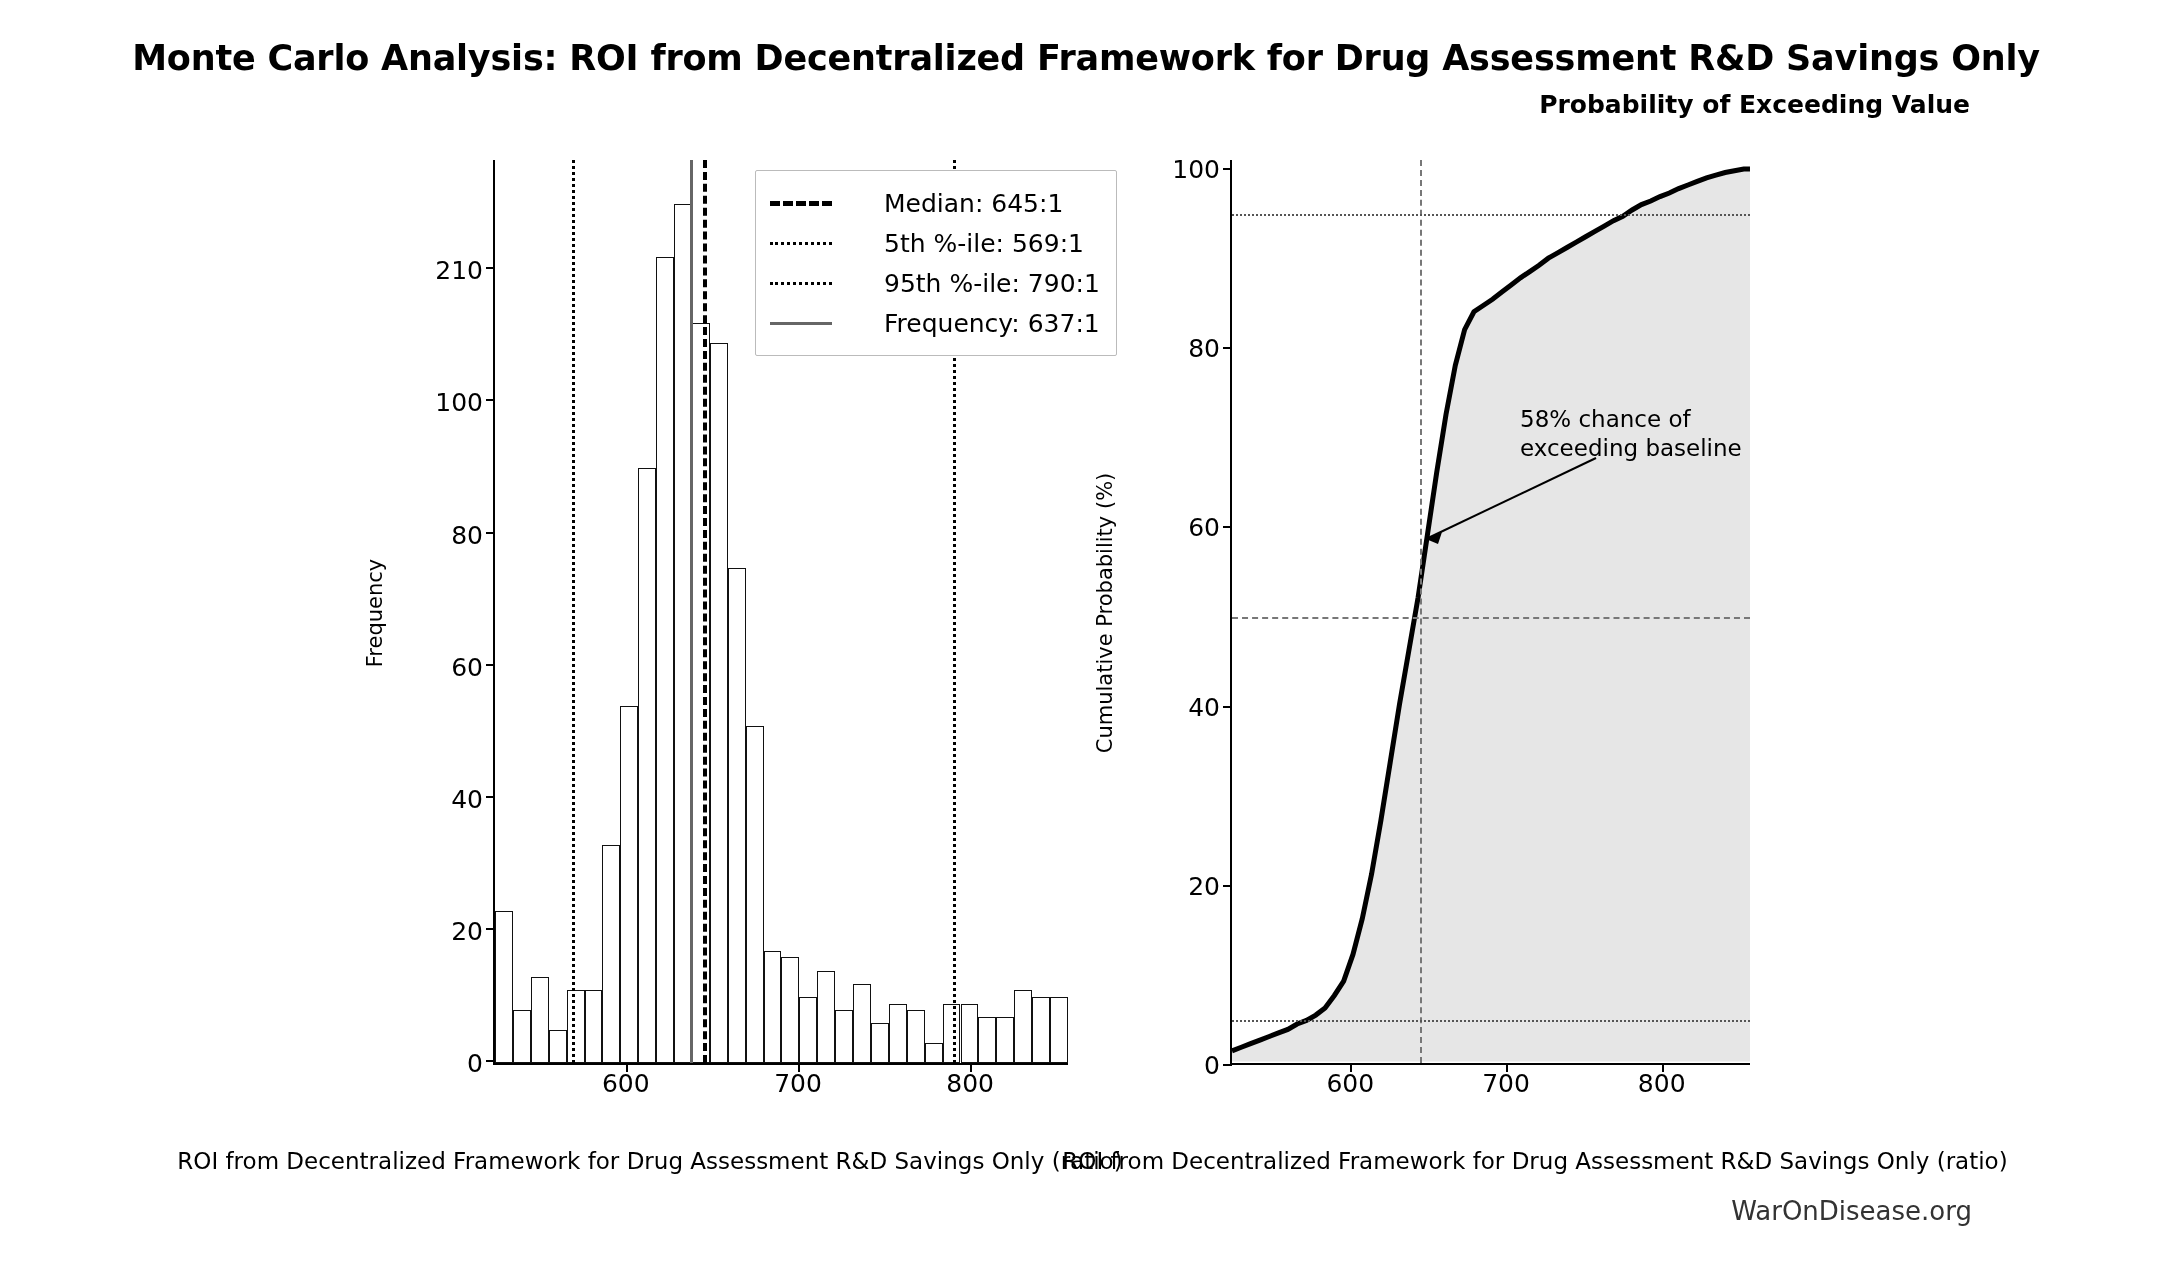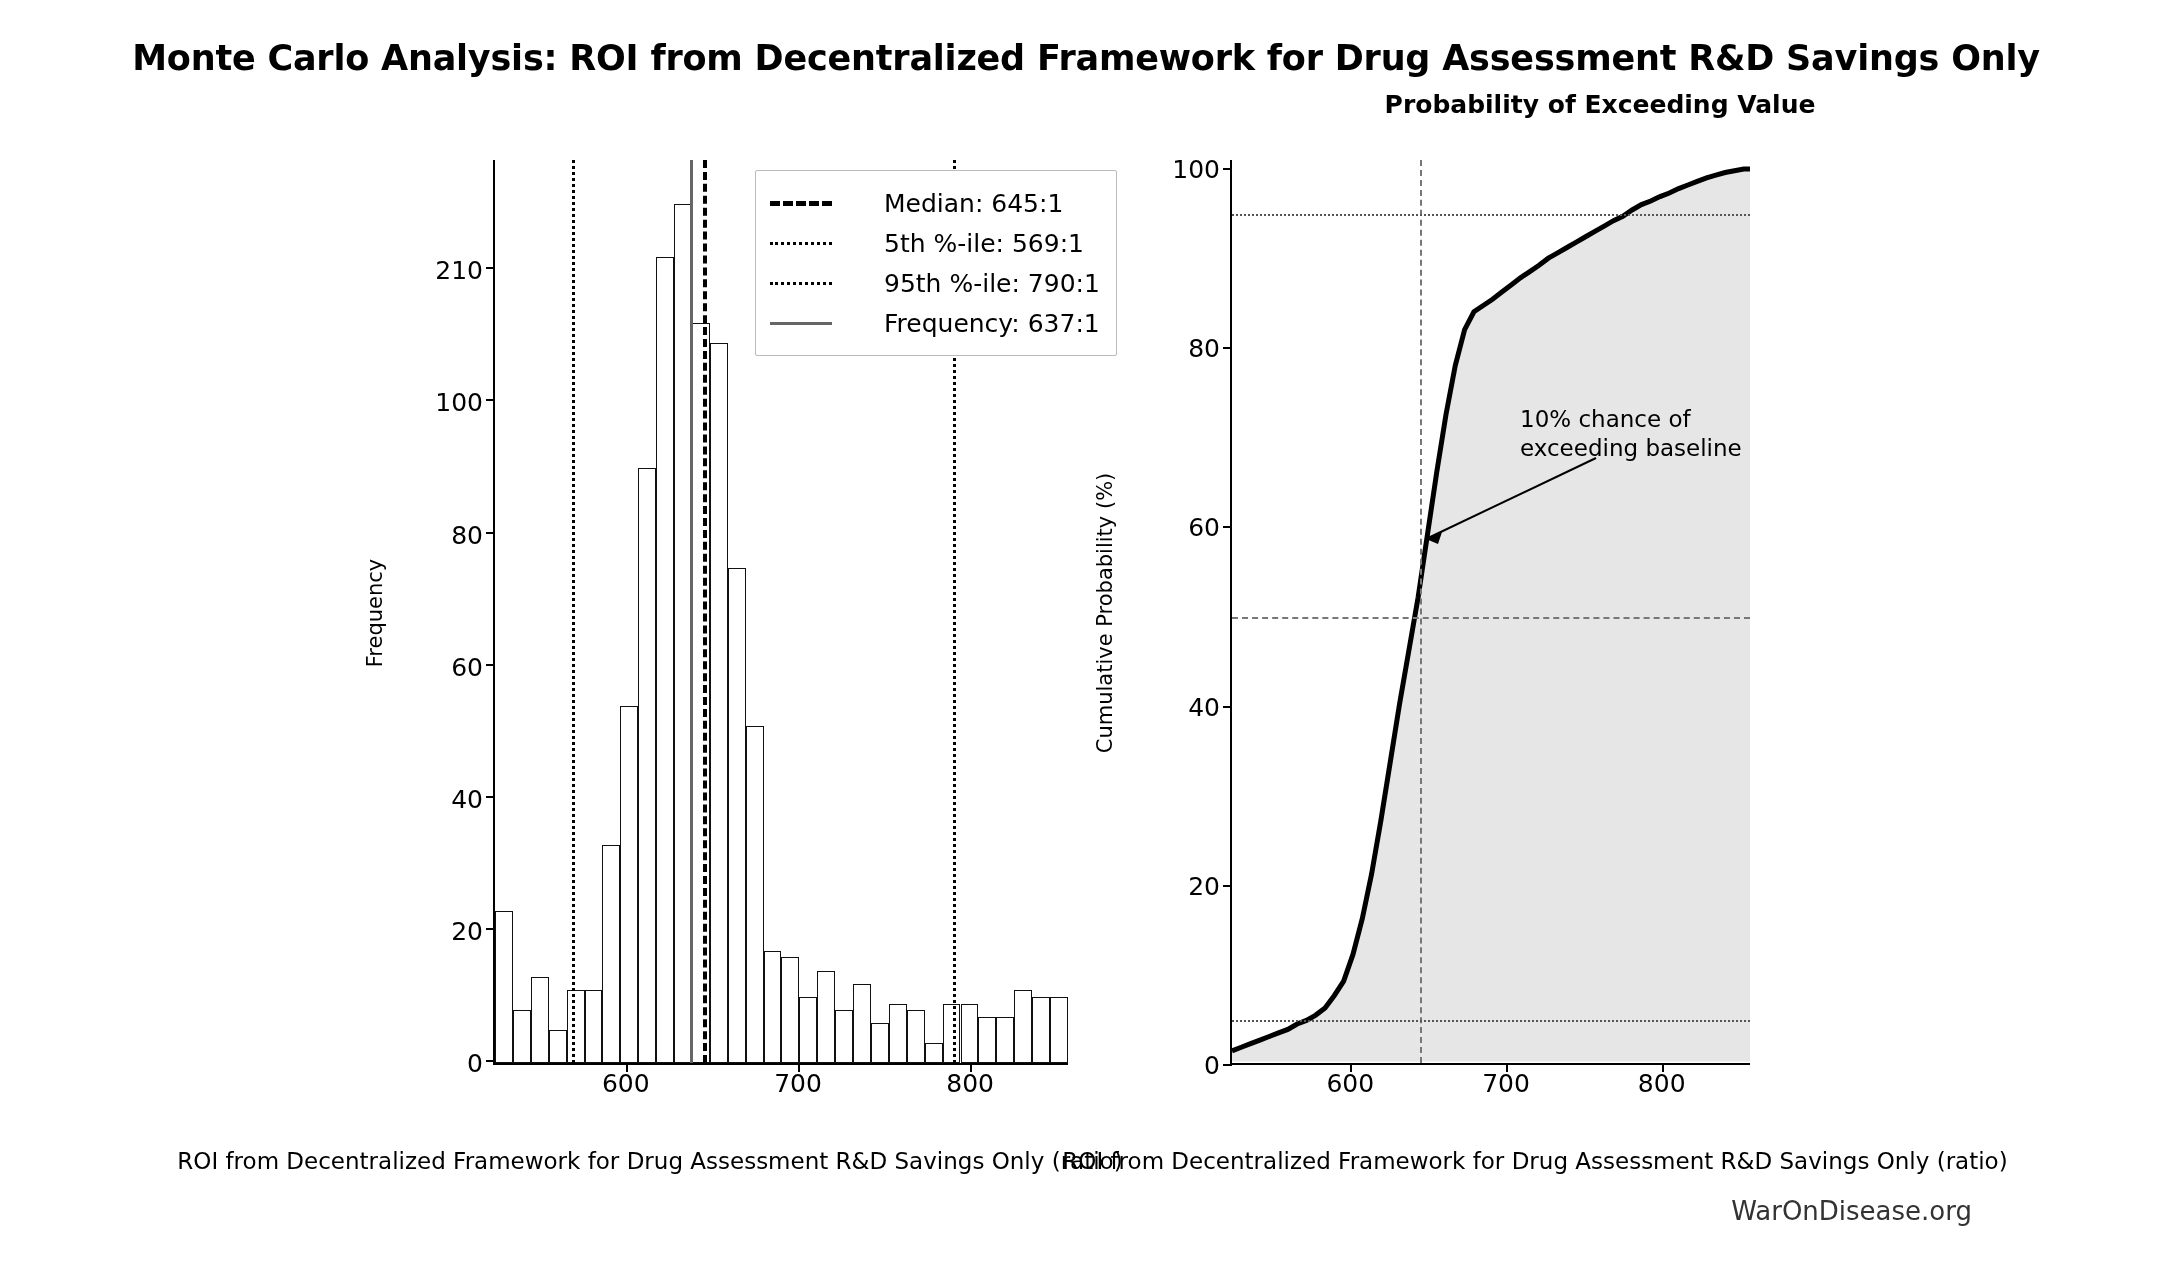--- a/index.html
+++ b/index.html
@@ -30,21 +30,21 @@
   }
   .panel-title {
     position: absolute;
     font-size: 25px;
     font-weight: bold;
     color: #000;
     text-align: center;
     white-space: nowrap;
   }
   #title-left { top: 90px; left: 300px; width: 800px; }
-  #title-right { top: 90px; left: 1200px; width: 800px; }
+  #title-right { top: 90px; left: 1170px; width: 800px; text-align: right; }
 
   
   .axes {
     position: absolute;
     background: #ffffff;
     border-left: 2px solid #000;
     border-bottom: 2px solid #000;
   }
   .plot-inner { position: absolute; inset: 0; overflow: visible; }
 
@@ -275,21 +275,21 @@
       <div class="tick-label-x" style="left: 118.323px;">600</div>
       <div class="tick-x-mark" style="left: 118.323px;"></div>
       <div class="tick-label-x" style="left: 274.012px;">700</div>
       <div class="tick-x-mark" style="left: 274.012px;"></div>
       <div class="tick-label-x" style="left: 429.701px;">800</div>
       <div class="tick-x-mark" style="left: 429.701px;"></div>
     </div>
   <div class="axis-label-y" id="ylab-right" style="left: 1105px; top: 612.5px; transform: translate(-50%, -50%) rotate(-90deg);">Cumulative Probability (%)</div>
   <div class="axis-label-x" id="xlab-right" style="left:900px; top:1148px; width:1270px; text-align:center;">ROI from Decentralized Framework for Drug Assessment R&amp;D Savings Only (ratio)</div>
 
-  <div class="annot" id="cdf-annot" style="left:1520px; top:405px;">10% chance of
+  <div class="annot" id="cdf-annot" style="left:1520px; top:405px;">58% chance of
 exceeding baseline</div>
   <svg id="annot-arrow" style="position:absolute; left:1400px; top:420px; width:260px; height:140px; overflow:visible;">
     <line x1="196" y1="38" x2="26" y2="119" stroke="#000" stroke-width="2"></line>
     <polygon points="26,119 42,112 38,124" fill="#000"></polygon>
   </svg>
 
   <div class="watermark">WarOnDisease.org</div>
 </div>
 
 </body></html>

